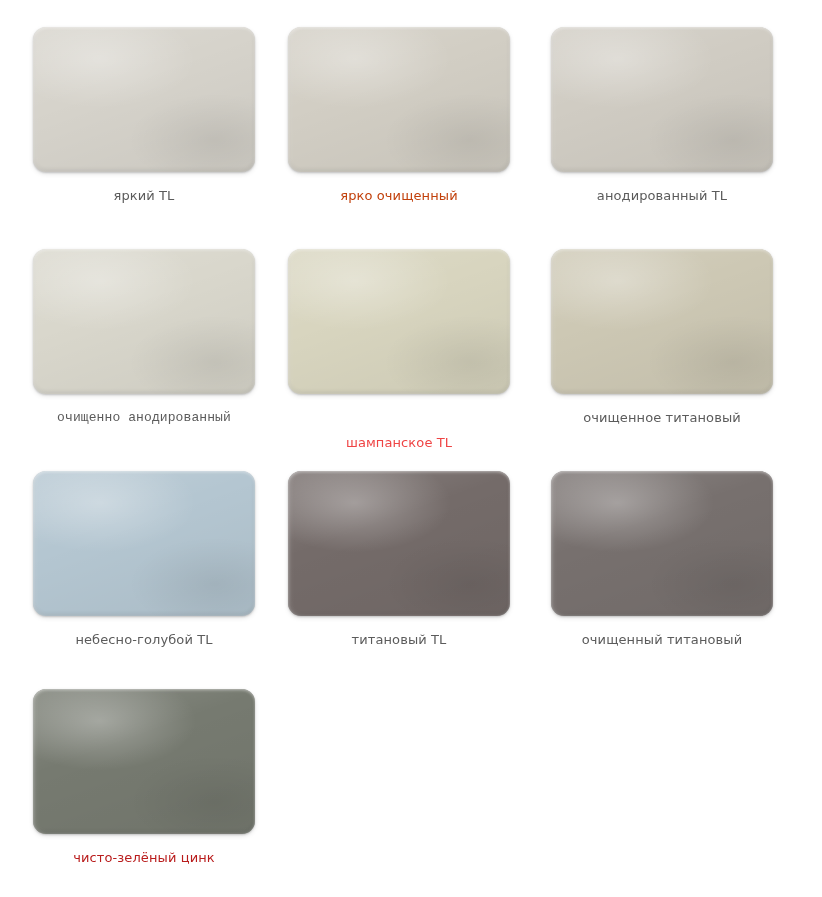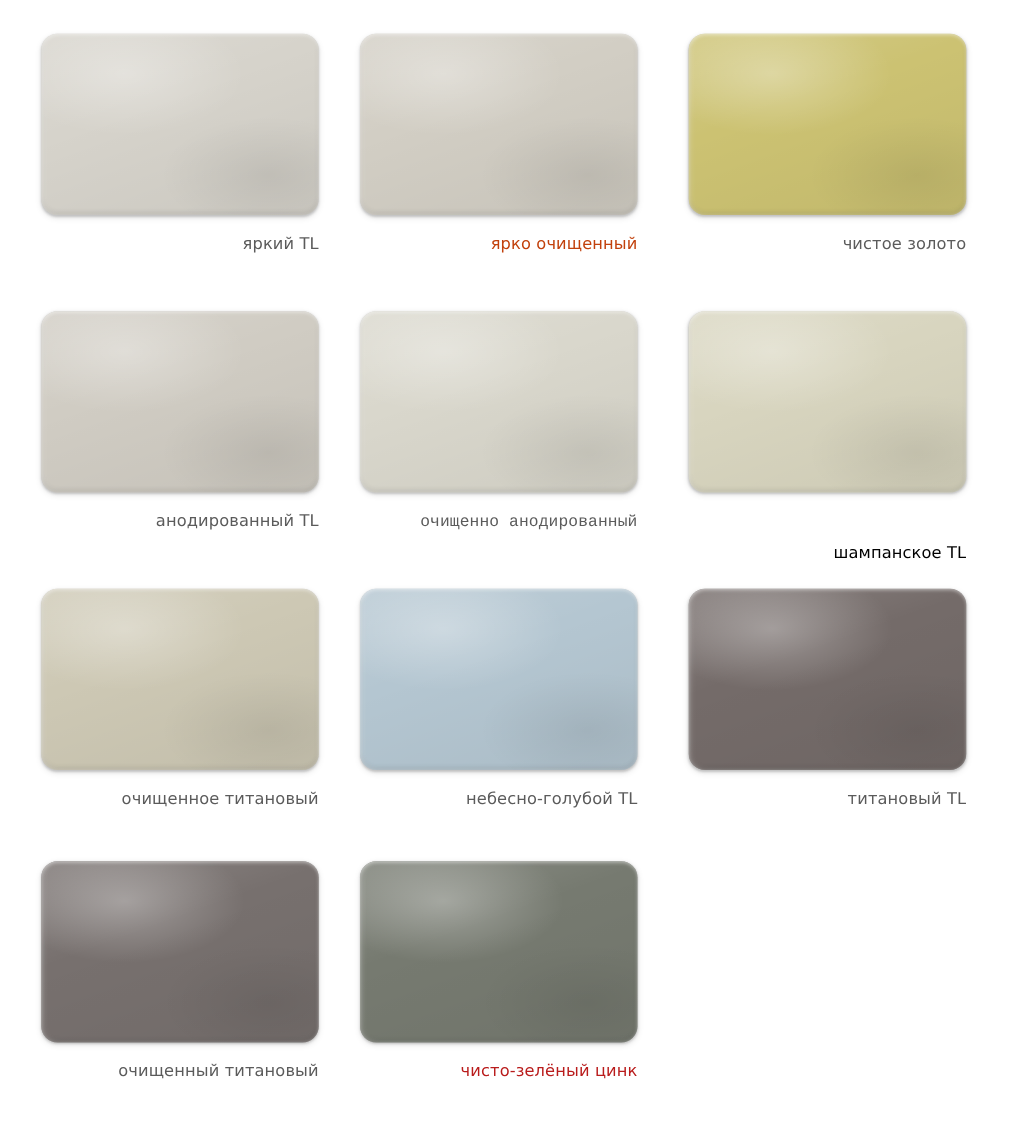--- a/index.html
+++ b/index.html
@@ -57,21 +57,21 @@
     position: absolute;
     inset: 0;
     border-radius: 13px;
     box-shadow: inset 0 1px 3px rgba(255,255,255,0.45),
                 inset 0 -2px 4px rgba(0,0,0,0.10),
                 inset 2px 0 4px rgba(255,255,255,0.18);
     pointer-events: none;
   }
   .swatch-label {
     width: 222px;
-    text-align: right;
+    text-align: center;
     margin-top: 16px;
     font-size: 13px;
     line-height: 16px;
     color: #5b5b5b;
     letter-spacing: 0.1px;
     white-space: nowrap;
   }
 </style>
 </head>
 <body style="background-color: rgb(255, 255, 255);">
@@ -79,37 +79,33 @@
 <div class="palette-grid">
 
   <div class="swatch-cell">
     <div class="swatch-chip" style="background-color: rgb(214, 211, 203);"></div>
     <div class="swatch-label" style="color: rgb(91, 91, 91);">яркий TL</div>
   </div>
   <div class="swatch-cell">
     <div class="swatch-chip" style="background-color: rgb(210, 206, 196);"></div>
     <div class="swatch-label" style="color: #c2410c;">ярко очищенный</div>
   </div>
-  <div class="swatch-cell">
-    <div class="swatch-chip" style="background-color: rgb(204, 194, 114);"></div>
-    <div class="swatch-label" style="color: rgb(91, 91, 91);">чистое золото</div>
-  </div>
 
   <div class="swatch-cell">
     <div class="swatch-chip" style="background-color: rgb(208, 204, 195);"></div>
     <div class="swatch-label" style="color: rgb(91, 91, 91);">анодированный TL</div>
   </div>
   <div class="swatch-cell">
     <div class="swatch-chip" style="background-color: rgb(217, 215, 204);"></div>
     <div class="swatch-label" style="color: rgb(91, 91, 91); font-family: Liberation Mono, monospace;">очищенно анодированный</div>
   </div>
 
   <div class="swatch-cell">
     <div class="swatch-chip" style="background-color: rgb(216, 213, 191);"></div>
-    <div class="swatch-label" style="color: #000000; margin-top: 41px;">шампанское TL</div>
+    <div class="swatch-label" style="color: #ef4444; margin-top: 41px;">шампанское TL</div>
   </div>
   <div class="swatch-cell">
     <div class="swatch-chip" style="background-color: rgb(205, 200, 180);"></div>
     <div class="swatch-label" style="color: rgb(91, 91, 91);">очищенное титановый</div>
   </div>
   <div class="swatch-cell">
     <div class="swatch-chip" style="background-color: rgb(180, 198, 209);"></div>
     <div class="swatch-label" style="color: rgb(91, 91, 91);">небесно-голубой TL</div>
   </div>
 

